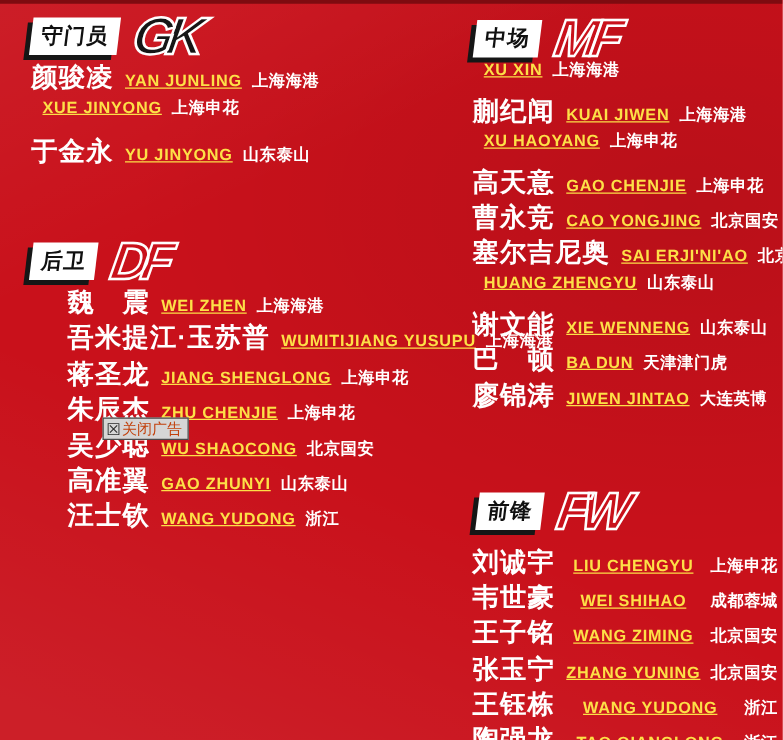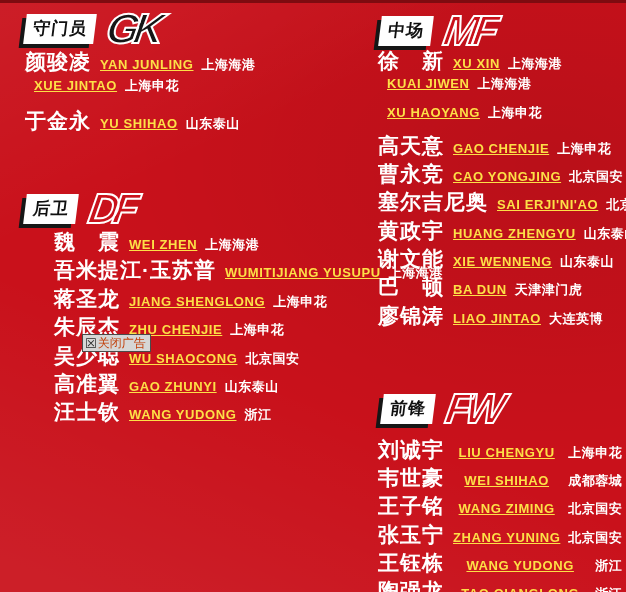--- a/index.html
+++ b/index.html
@@ -67,26 +67,26 @@
     <span class="big-en dark">GK</span>
   </div>
 
   <div class="rows rows-gk" style="left:25px; top:48px;">
     <div class="player-row">
       <span class="pname">颜骏凌</span>
       <span class="ppin">YAN JUNLING</span>
       <span class="pclub">上海海港</span>
     </div>
     <div class="player-row">
-      <span class="ppin">XUE JINTAO</span>
+      <span class="ppin">XUE JINYONG</span>
       <span class="pclub">上海申花</span>
     </div>
     <div class="player-row">
       <span class="pname">于金永</span>
-      <span class="ppin">YU SHIHAO</span>
+      <span class="ppin">YU JINYONG</span>
       <span class="pclub">山东泰山</span>
     </div>
   </div>
 
   <div class="section hdr" style="left:25px; top:188px;">
     <span class="zh-box">后卫</span>
     <span class="big-en red">DF</span>
   </div>
 
   <div class="rows rows-df" style="left:25px; top:228px;margin-left:29px;">
@@ -127,25 +127,25 @@
     </div>
   </div>
 
   <div class="section hdr" style="left:380px; top:10px;">
     <span class="zh-box">中场</span>
     <span class="big-en red">MF</span>
   </div>
 
   <div class="rows rows-mf" style="left:378px; top:47px;">
     <div class="player-row">
-      <span class="pname">徐　新</span>
       <span class="ppin">XU XIN</span>
       <span class="pclub">上海海港</span>
     </div>
     <div class="player-row">
+      <span class="pname">蒯纪闻</span>
       <span class="ppin">KUAI JIWEN</span>
       <span class="pclub">上海海港</span>
     </div>
     <div class="player-row">
       <span class="ppin">XU HAOYANG</span>
       <span class="pclub">上海申花</span>
     </div>
     <div class="player-row">
       <span class="pname">高天意</span>
       <span class="ppin">GAO CHENJIE</span>
@@ -155,37 +155,36 @@
       <span class="pname">曹永竞</span>
       <span class="ppin">CAO YONGJING</span>
       <span class="pclub">北京国安</span>
     </div>
     <div class="player-row">
       <span class="pname">塞尔吉尼奥</span>
       <span class="ppin">SAI ERJI'NI'AO</span>
       <span class="pclub">北京国安</span>
     </div>
     <div class="player-row">
-      <span class="pname">黄政宇</span>
       <span class="ppin">HUANG ZHENGYU</span>
       <span class="pclub">山东泰山</span>
     </div>
     <div class="player-row">
       <span class="pname">谢文能</span>
       <span class="ppin">XIE WENNENG</span>
       <span class="pclub">山东泰山</span>
     </div>
     <div class="player-row">
       <span class="pname">巴　顿</span>
       <span class="ppin">BA DUN</span>
       <span class="pclub">天津津门虎</span>
     </div>
     <div class="player-row">
       <span class="pname">廖锦涛</span>
-      <span class="ppin">LIAO JINTAO</span>
+      <span class="ppin">JIWEN JINTAO</span>
       <span class="pclub">大连英博</span>
     </div>
   </div>
 
   <div class="section hdr" style="left:382px; top:388px;">
     <span class="zh-box">前锋</span>
     <span class="big-en red">FW</span>
   </div>
 
   <div class="rows rows-fw" style="left:378px; top:436px;">

